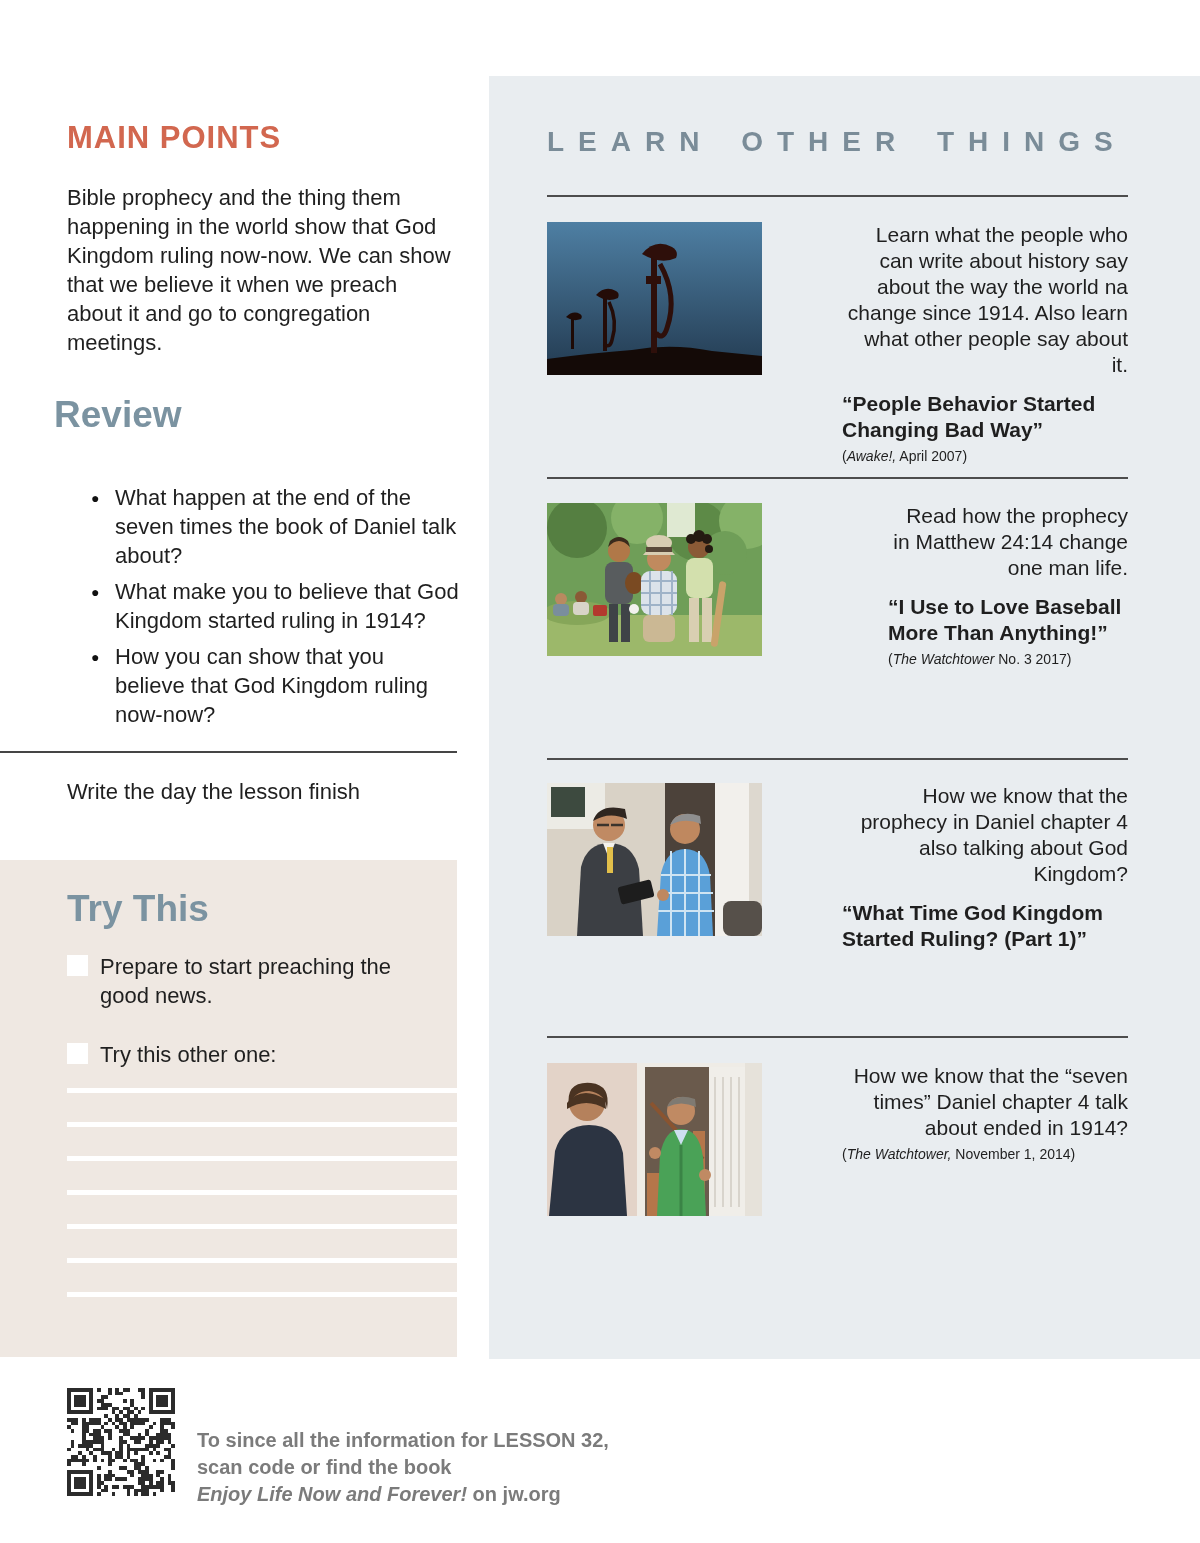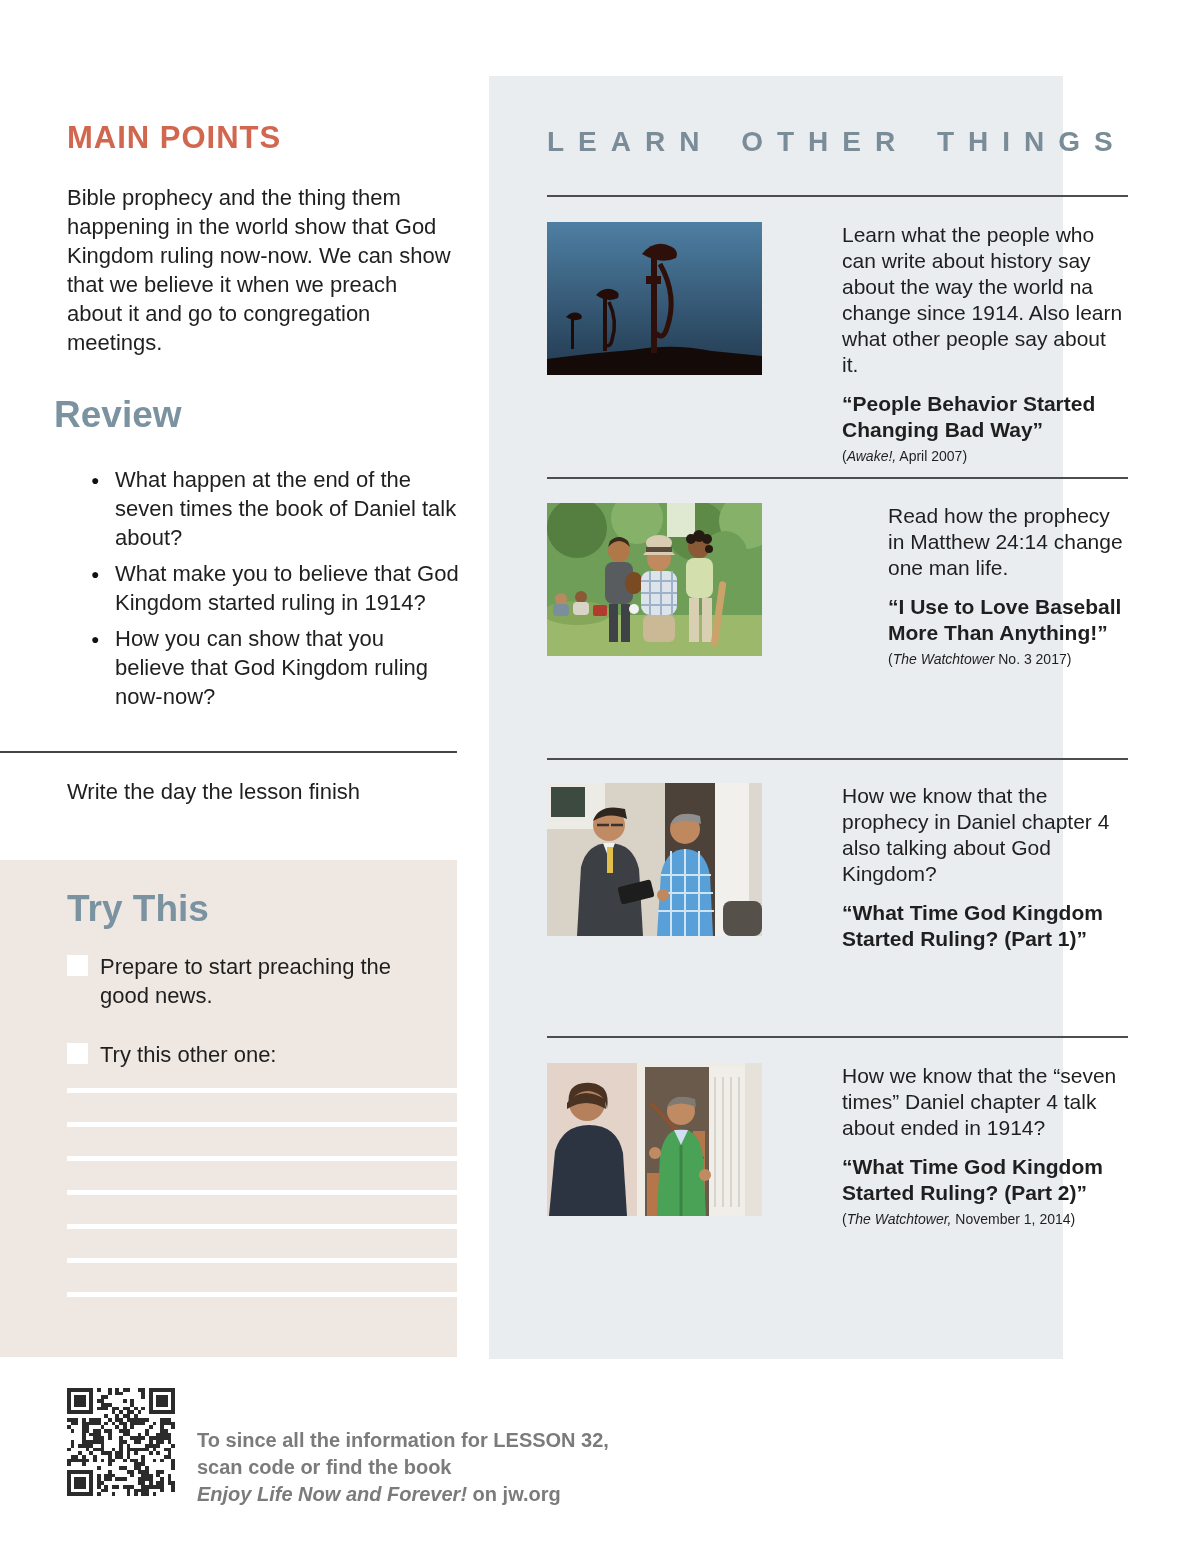--- a/index.html
+++ b/index.html
@@ -5,48 +5,48 @@
   * { margin:0; padding:0; box-sizing:border-box; }
   html,body { background:#ffffff; }
   body { font-family:"Liberation Sans","DejaVu Sans",sans-serif; color:#1f1f1f; }
   .page { position:relative; width:1200px; height:1543px; background:#ffffff; overflow:hidden; margin:15px auto; }
 
   
   .mp-title { position:absolute; left:67px; top:105px; font-size:31px; font-weight:bold;
               letter-spacing:1px; color:#D2674F; }
   .mp-body  { position:absolute; left:67px; top:168px; width:385px; font-size:22px; line-height:29px; }
   .review-title { position:absolute; left:54px; top:381px; font-size:37px; font-weight:600; color:#7B93A1; line-height:1; }
-  .review-list { position:absolute; left:67px; top:450px; width:392px; list-style:none; }
+  .review-list { position:absolute; left:67px; top:468px; width:392px; list-style:none; }
   .review-list li { position:relative; padding-left:48px; font-size:22px; line-height:29px; margin-bottom:7px; }
   .review-list li::before { content:"●"; position:absolute; left:24px; top:1px; font-size:14px; color:#111; }
   .left-rule { position:absolute; left:0; top:736px; width:457px; height:2px; background:#454545; }
   .write-day { position:absolute; left:67px; top:762px; font-size:22px; line-height:29px; }
 
   
   .try-box { position:absolute; left:0; top:845px; width:457px; height:497px; background:#EFE8E2; }
   .try-title { position:absolute; left:67px; top:30px; font-size:37px; font-weight:600; color:#7B93A1; line-height:1; }
   .try-item { position:absolute; left:67px; width:360px; }
   .try-item .cbx { position:absolute; left:0; top:3px; width:21px; height:21px; background:#ffffff; }
   .try-item .lbl { display:block; padding-left:33px; font-size:22px; line-height:29px; }
   .try-item-1 { top:92px; }
   .try-item-2 { top:180px; }
   .write-line { position:absolute; left:67px; width:390px; height:5px; background:#ffffff; }
 
   
-  .panel { position:absolute; left:489px; top:61px; width:574px; height:1283px; background:#E9EDF0; }
+  .panel { position:absolute; left:489px; top:61px; width:711px; height:1283px; background:#E9EDF0; }
   .panel-header { position:absolute; left:58px; top:50px; font-size:28px; font-weight:bold;
                   color:#7A8C98; letter-spacing:14px; word-spacing:6px; white-space:nowrap; }
   .divider { position:absolute; left:58px; width:581px; height:2px; background:#4d4d4d; }
   .d1 { top:119px; } .d2 { top:401px; } .d3 { top:682px; } .d4 { top:960px; }
   .learn-row { position:absolute; left:58px; width:581px; display:flex; }
   .r1 { top:146px; } .r2 { top:427px;gap:46px; } .r3 { top:707px; } .r4 { top:987px; }
   .thumb { flex:0 0 215px; width:215px; height:153px; margin-right:80px; overflow:hidden; }
   .thumb svg { display:block; width:215px; height:153px; }
   .learn-txt { width:286px; }
-  .learn-txt .body { font-size:21px; line-height:26px; }
+  .learn-txt .body { font-size:21px; line-height:26px;text-align:right; }
   .learn-txt .ttl  { font-size:21px; line-height:26px; font-weight:bold; margin-top:13px; }
   .learn-txt .cite { font-size:14px; line-height:26px; }
 
   
   .qr { position:absolute; left:67px; top:1373px; width:108px; height:108px; }
   .footer-text { position:absolute; left:197px; top:1412px; width:420px;
                  font-size:20px; line-height:27px; font-weight:bold; color:#7b7b7b; }
 </style>
 </head>
 <body>
@@ -239,21 +239,20 @@
             <path d="M110,153 L113,92 Q118,66 134,66 Q152,66 156,94 L159,153 Z" fill="#4aa257"></path>
             <path d="M127,67 L134,82 L141,67 Z" fill="#cddff0"></path>
             <path d="M134,82 v71" stroke="#3a8446" stroke-width="3"></path>
             <circle cx="108" cy="90" r="6" fill="#c08a63"></circle>
             <circle cx="158" cy="112" r="6" fill="#c08a63"></circle>
           </g>
         </svg>
       </div>
       <div class="learn-txt">
         <p class="body">How we know that the “seven times” Daniel chapter 4 talk about ended in 1914?</p>
-        <p class="ttl">“What Time God Kingdom Started Ruling? (Part 2)”</p>
         <p class="cite"><span>(</span><i>The Watchtower,</i><span> November 1, 2014)</span></p>
       </div>
     </div>
   </div>
 
   <div class="qr"><svg viewBox="0 0 29 29" width="108" height="108" shape-rendering="crispEdges">
         <rect x="0" y="0" width="29" height="29" fill="#ffffff"></rect>
         <rect x="8" y="0" width="1" height="1" fill="#2b2b2b"></rect>
         <rect x="11" y="0" width="1" height="1" fill="#2b2b2b"></rect>
         <rect x="13" y="0" width="1" height="1" fill="#2b2b2b"></rect>

